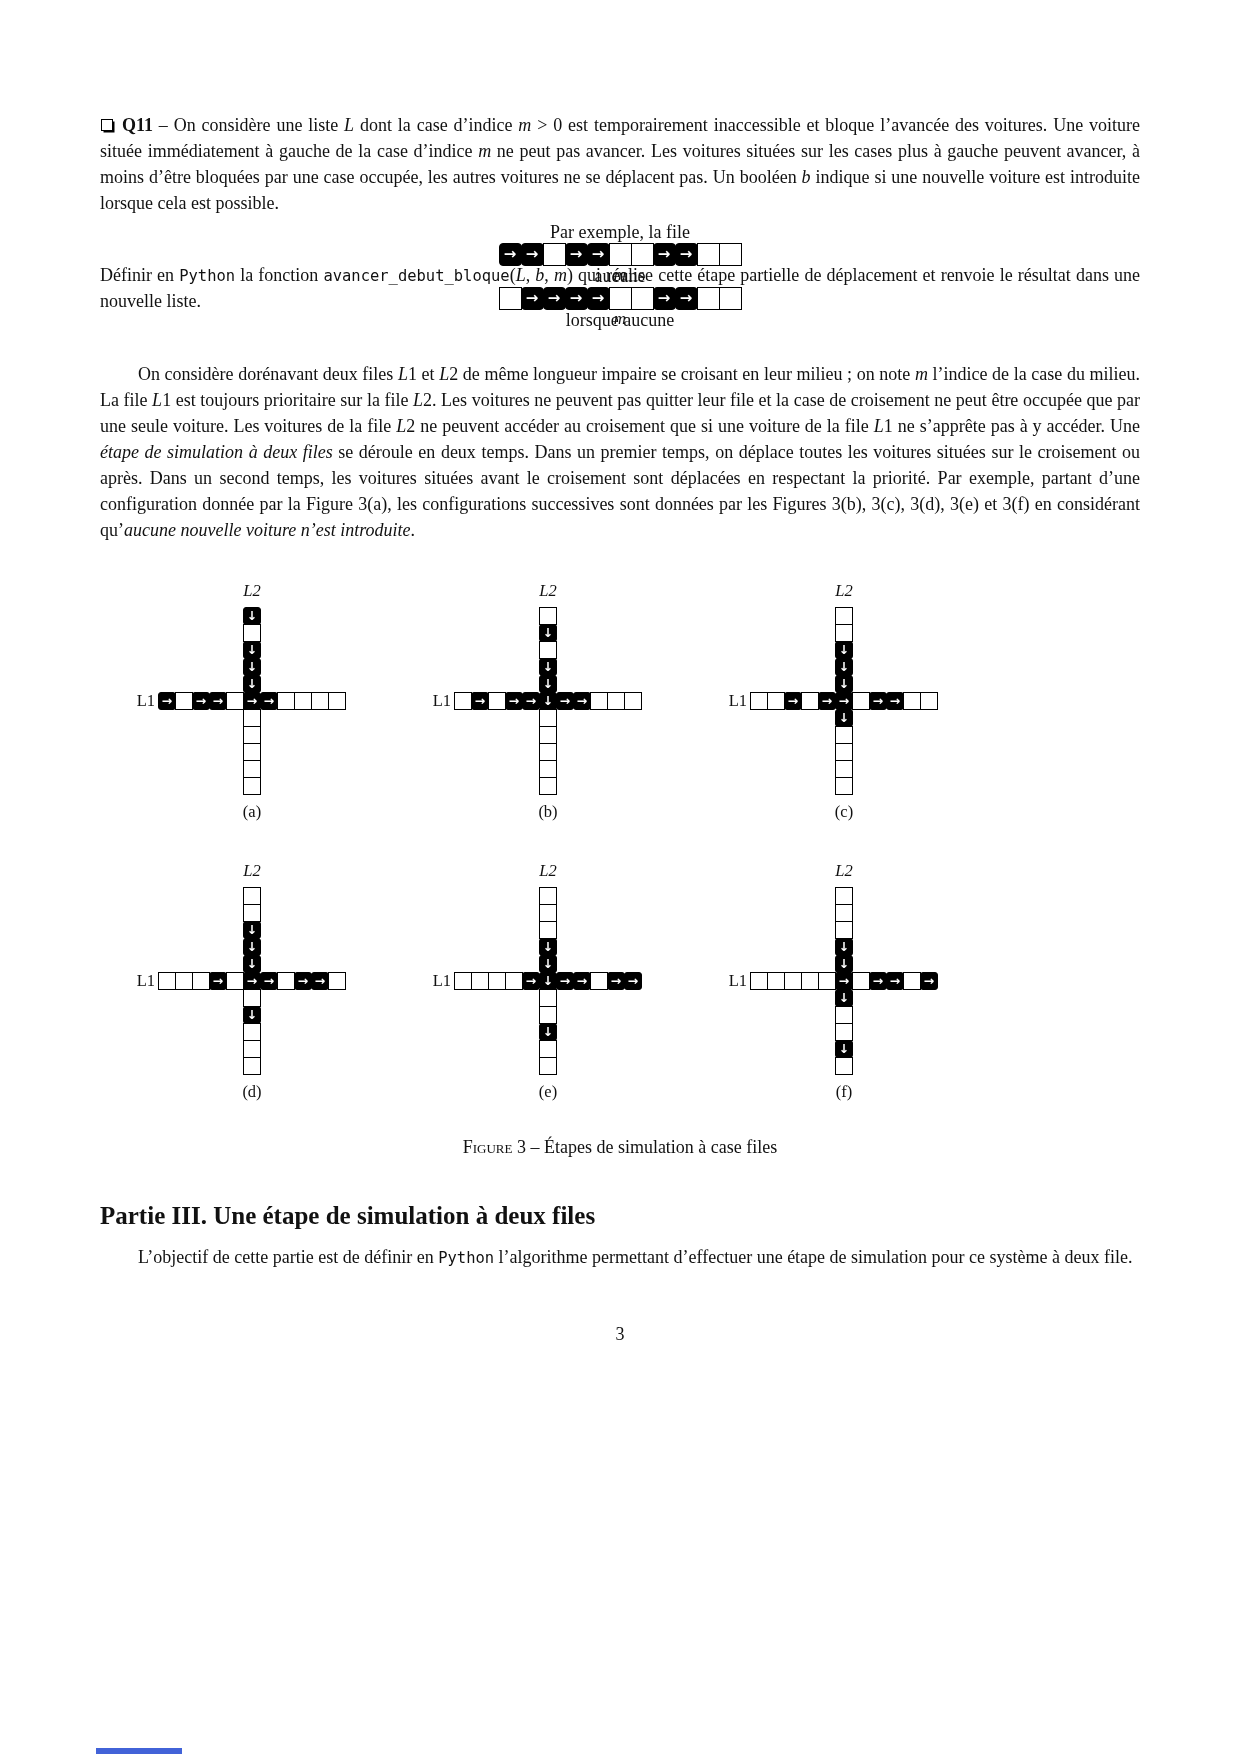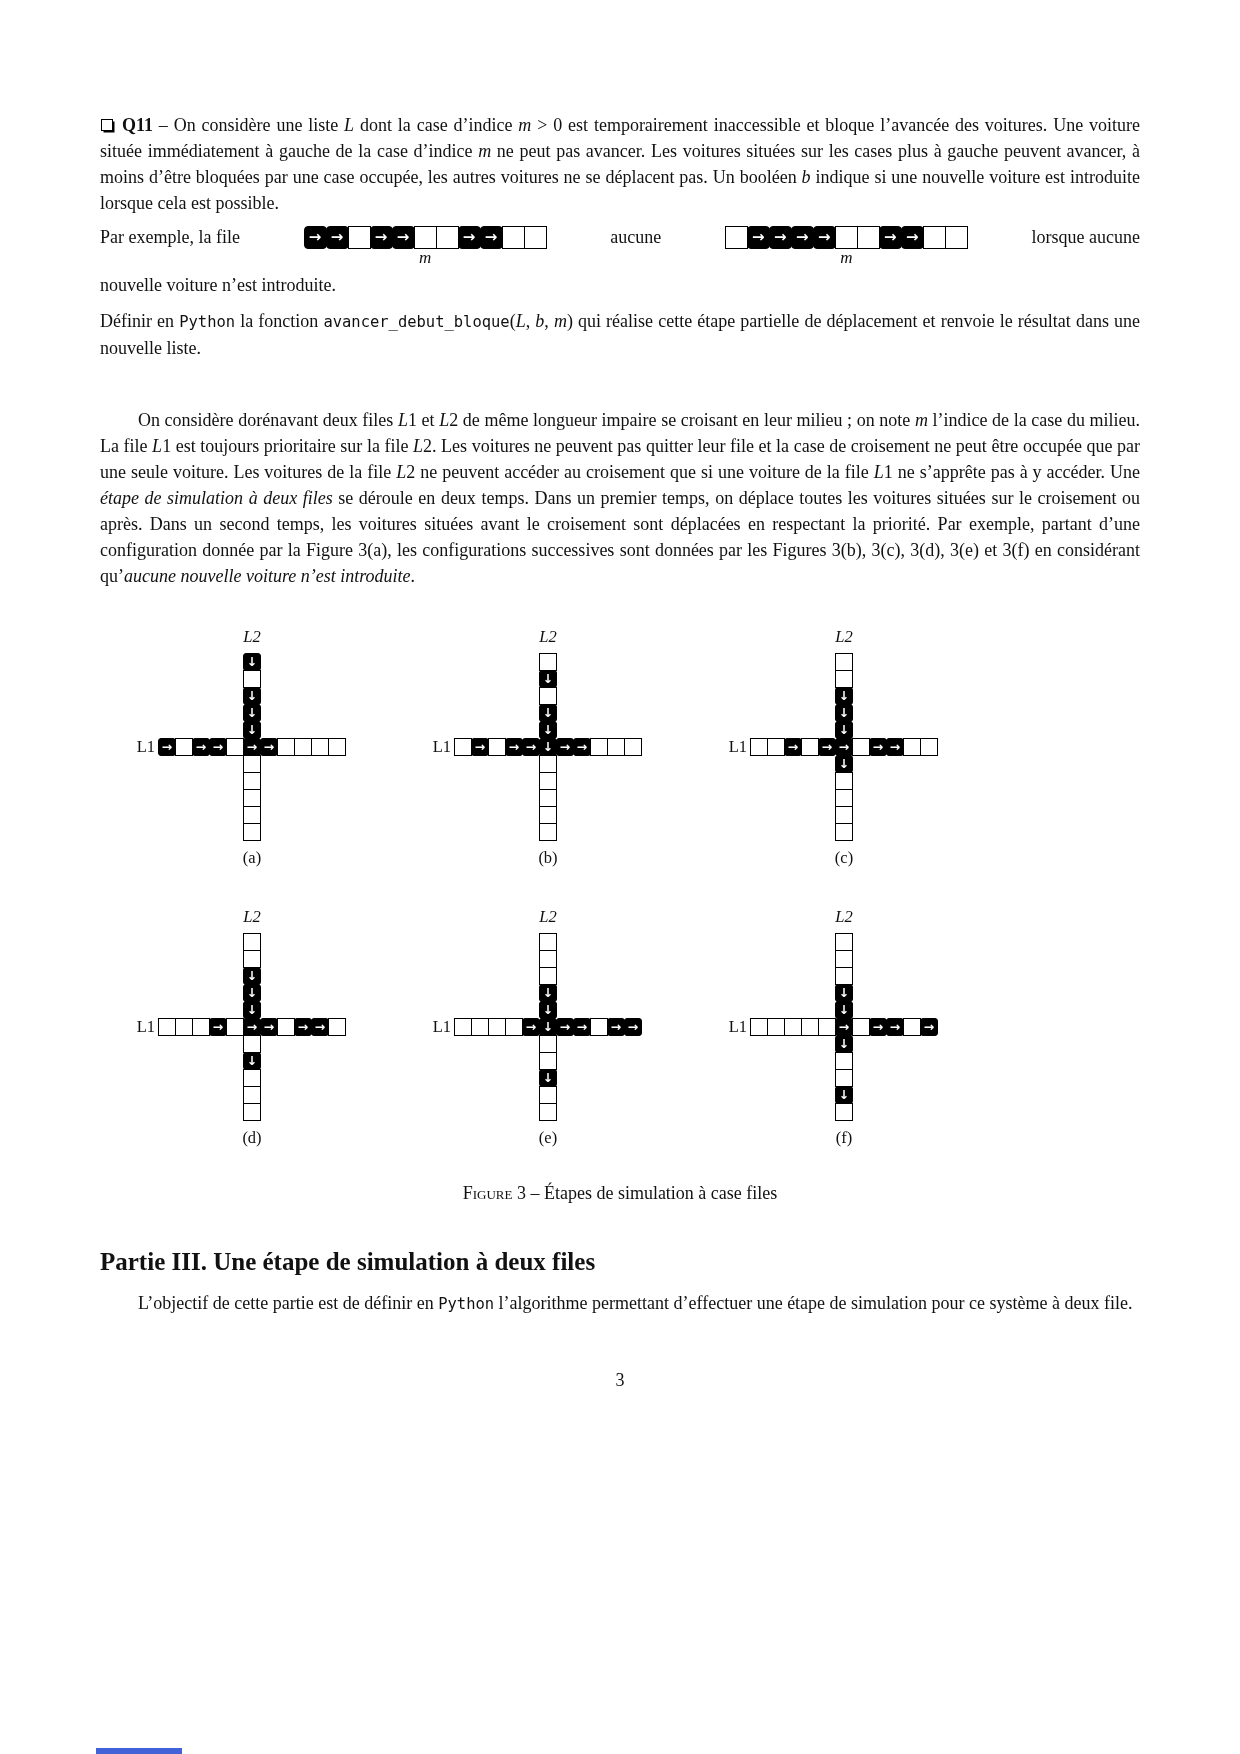--- a/index.html
+++ b/index.html
@@ -14,21 +14,21 @@
   .seg-b{font-weight:bold;}
   .seg-i{font-style:italic;}
   .seg-m{font-family:"DejaVu Sans Mono","Liberation Mono",monospace;font-size:0.86em;}
   .qbox{
     display:inline-block;width:10px;height:10px;border:1.2px solid #000;
     box-shadow:2px 2px 0 -0.5px #000;margin-right:9px;margin-left:1px;
   }
   
   .example-line{
     display:flex;align-items:center;justify-content:space-between;
-    margin-top:6px;height:30px;
+    margin-top:6px;height:30px;flex-direction:column;
   }
   .file-diagram{
     display:inline-block;position:relative;height:23px;white-space:nowrap;
   }
   .ex-cell{
     display:inline-block;width:23px;height:23px;box-sizing:border-box;
     border:1px solid #000;background:#fff;margin-left:-1px;vertical-align:top;
     text-align:center;
   }
   .ex-cell:first-child{margin-left:0;}
@@ -87,21 +87,20 @@
 
   <p class="para"><span class="qbox"></span><span><span class="seg-b">Q11</span><span class="seg-n">  –  On considère une liste </span><span class="seg-i">L</span><span class="seg-n"> dont la case d’indice </span><span class="seg-i">m</span><span class="seg-n"> &gt; 0 est temporairement inaccessible et bloque l’avancée des voitures. Une voiture située immédiatement à gauche de la case d’indice </span><span class="seg-i">m</span><span class="seg-n"> ne peut pas avancer. Les voitures situées sur les cases plus à gauche peuvent avancer, à moins d’être bloquées par une case occupée, les autres voitures ne se déplacent pas. Un booléen </span><span class="seg-i">b</span><span class="seg-n"> indique si une nouvelle voiture est introduite lorsque cela est possible.</span></span></p>
 
   <div class="example-line">
     <span>Par exemple, la file</span>
     <span class="file-diagram"><span class="ex-cell car">→</span><span class="ex-cell car">→</span><span class="ex-cell"></span><span class="ex-cell car">→</span><span class="ex-cell car">→</span><span class="ex-cell"></span><span class="ex-cell"></span><span class="ex-cell car">→</span><span class="ex-cell car">→</span><span class="ex-cell"></span><span class="ex-cell"></span><span class="m-label" style="left: 121.5px;">m</span></span>
     <span>aucune</span>
     <span class="file-diagram"><span class="ex-cell"></span><span class="ex-cell car">→</span><span class="ex-cell car">→</span><span class="ex-cell car">→</span><span class="ex-cell car">→</span><span class="ex-cell"></span><span class="ex-cell"></span><span class="ex-cell car">→</span><span class="ex-cell car">→</span><span class="ex-cell"></span><span class="ex-cell"></span><span class="m-label" style="left: 121.5px;">m</span></span>
     <span>lorsque aucune</span>
   </div>
-  <p class="para example-suffix2">nouvelle voiture n’est introduite.</p>
 
   <p class="para definir-para"><span class="seg-n">Définir en </span><span class="seg-m">Python</span><span class="seg-n"> la fonction </span><span class="seg-m">avancer_debut_bloque</span><span class="seg-n">(</span><span class="seg-i">L</span><span class="seg-n">, </span><span class="seg-i">b</span><span class="seg-n">, </span><span class="seg-i">m</span><span class="seg-n">) qui réalise cette étape partielle de déplacement et renvoie le résultat dans une nouvelle liste.</span></p>
 
   <p class="para indent intro-para"><span class="seg-n">On considère dorénavant deux files </span><span class="seg-i">L</span><span class="seg-n">1 et </span><span class="seg-i">L</span><span class="seg-n">2 de même longueur impaire se croisant en leur milieu ; on note </span><span class="seg-i">m</span><span class="seg-n"> l’indice de la case du milieu. La file </span><span class="seg-i">L</span><span class="seg-n">1 est toujours prioritaire sur la file </span><span class="seg-i">L</span><span class="seg-n">2. Les voitures ne peuvent pas quitter leur file et la case de croisement ne peut être occupée que par une seule voiture. Les voitures de la file </span><span class="seg-i">L</span><span class="seg-n">2 ne peuvent accéder au croisement que si une voiture de la file </span><span class="seg-i">L</span><span class="seg-n">1 ne s’apprête pas à y accéder. Une </span><span class="seg-i">étape de simulation à deux files</span><span class="seg-n"> se déroule en deux temps. Dans un premier temps, on déplace toutes les voitures situées sur le croisement ou après. Dans un second temps, les voitures situées avant le croisement sont déplacées en respectant la priorité. Par exemple, partant d’une configuration donnée par la Figure 3(a), les configurations successives sont données par les Figures 3(b), 3(c), 3(d), 3(e) et 3(f) en considérant qu’</span><span class="seg-i">aucune nouvelle voiture n’est introduite</span><span class="seg-n">.</span></p>
 
   <div class="figure-block">
     <div class="figure-row">
       <div class="cross">
         <span class="fig-l2">L2</span>
         <span class="fig-l1">L1</span>

